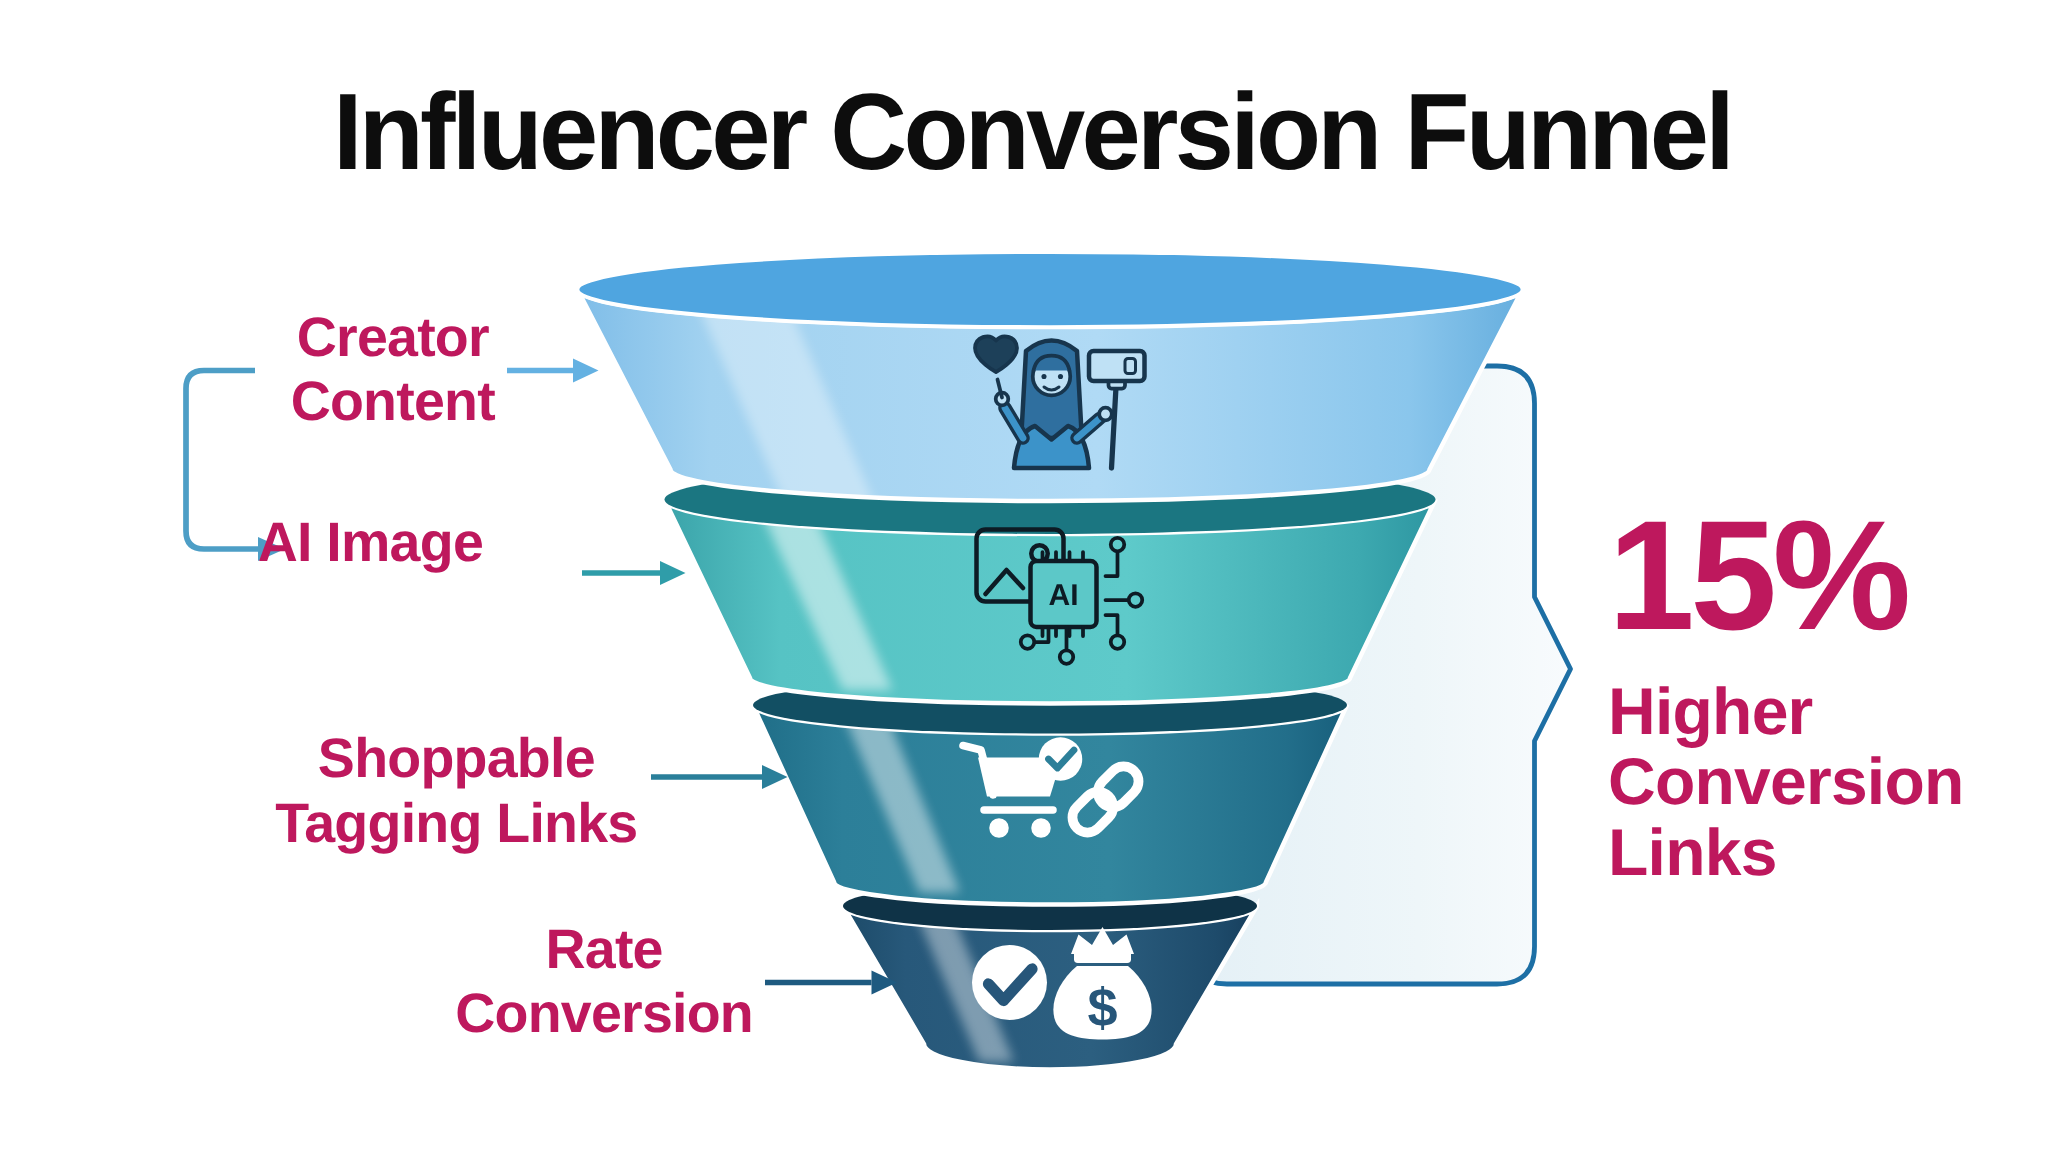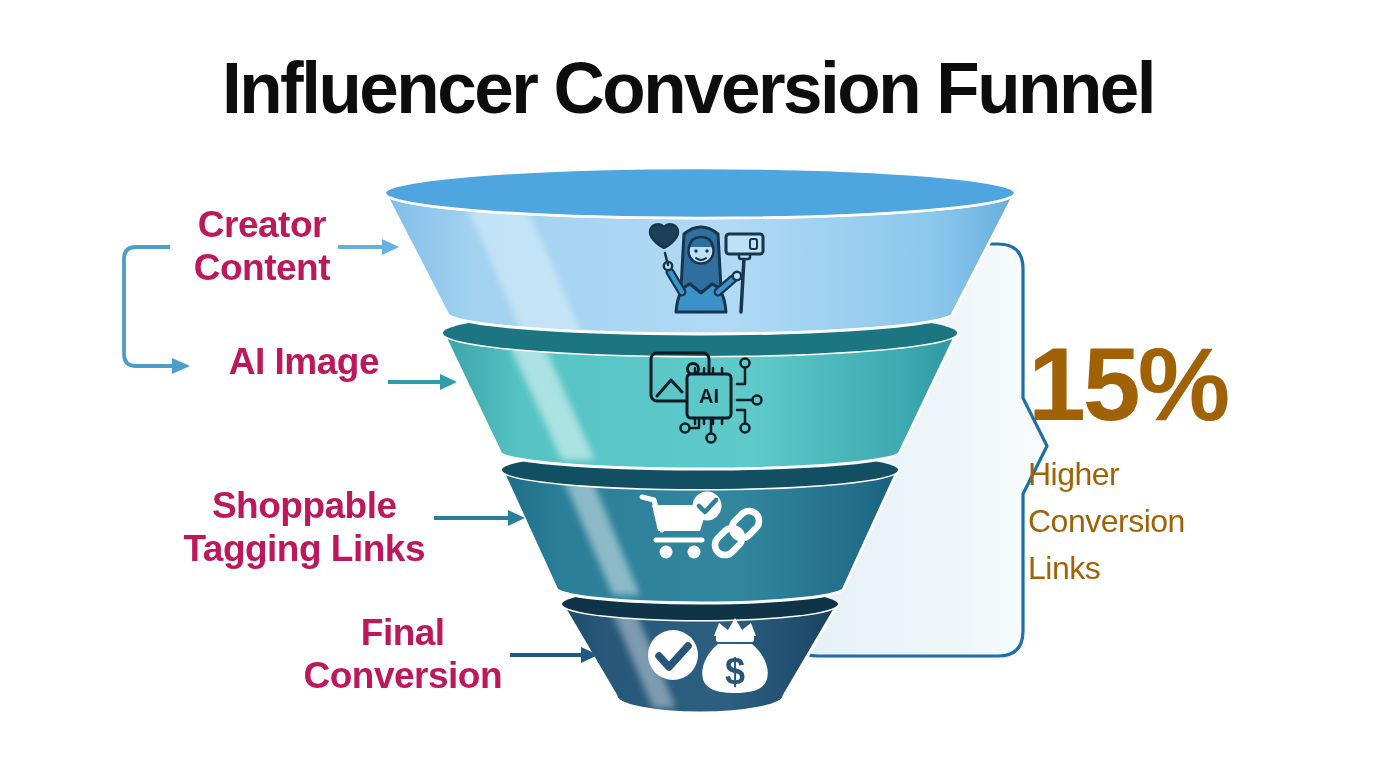--- a/index.html
+++ b/index.html
@@ -14,30 +14,30 @@
     position:absolute; top:48px; left:0; width:1376px; text-align:center;
     font-size:71px; font-weight:bold; letter-spacing:-2.5px; color:#0d0d0d;
     transform:scaleY(1.02);
   }
   .stage-label {
     position:absolute; text-align:center; font-weight:bold;
     font-size:37px; line-height:43px; color:#be185d; letter-spacing:-0.5px;
     white-space:nowrap;
   }
   .label-creator   { top:203px; right:1046px; }
-  .label-ai        { top:340px; right:997px; }
+  .label-ai        { top:340px; right:1054px; }
   .label-shoppable { top:484px; right:951px;  }
   .label-final     { top:611px; right:874px;  }
 
-  .callout-text { position:absolute; left:1028px; top:332px; color:#a16207; }
+  .callout-text { position:absolute; left:1072px; top:332px; color:#be185d; }
   .callout-value {
     font-size:104px; font-weight:bold; letter-spacing:-3px; line-height:1;
   }
   .callout-lines {
-    margin-top:15px; font-size:32px; font-weight:normal; line-height:47px;
+    margin-top:15px; font-size:44px; font-weight:bold; line-height:47px;
     letter-spacing:-0.5px;
   }
 </style>
 </head>
 <body>
 
 <div class="canvas">
 
   <svg viewBox="0 0 1376 768" width="1376" height="768">
     <defs>
@@ -212,21 +212,21 @@
     <div>Content</div>
   </div>
   <div class="stage-label label-ai">
     <div>AI Image</div>
   </div>
   <div class="stage-label label-shoppable">
     <div>Shoppable</div>
     <div>Tagging Links</div>
   </div>
   <div class="stage-label label-final">
-    <div>Final</div>
+    <div>Rate</div>
     <div>Conversion</div>
   </div>
 
   <div class="callout-text">
     <div class="callout-value">15%</div>
     <div class="callout-lines">
       <div>Higher</div>
       <div>Conversion</div>
       <div>Links</div>
     </div>

